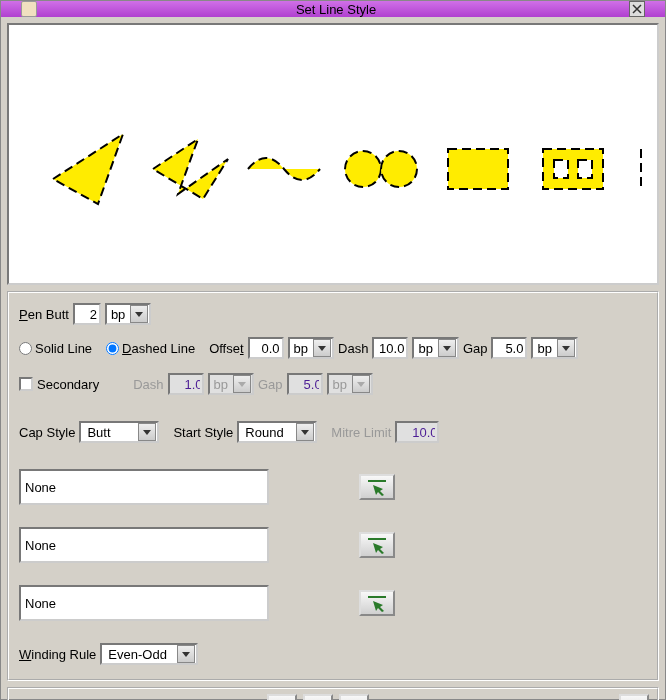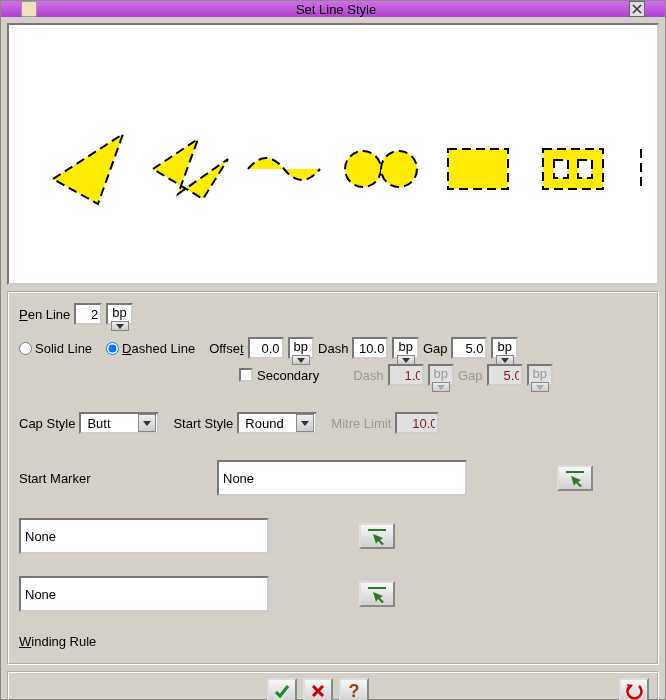--- a/index.html
+++ b/index.html
@@ -7,28 +7,28 @@
 .window { border: 1px solid #888; height: 100%; display: flex; flex-direction: column; }
 .titlebar { background: linear-gradient(to bottom, #d070e8, #b040d0); height: 22px; display: flex; align-items: center; padding: 0 20px; color: #000; }
 .title-icon { width: 16px; height: 16px; background: #f0e0c0; border: 1px solid #999; margin-right: 6px; border-radius: 2px; }
 .titlebar-text { flex: 1; text-align: center; font-weight: normal; }
 .close-btn { width: 16px; height: 16px; border: 1px solid #666; background: #ddd; display: flex; align-items: center; justify-content: center; cursor: pointer; }
 .close-btn svg { width: 10px; height: 10px; }
 .client { flex: 1; display: flex; flex-direction: column; padding: 6px; gap: 6px; }
 .preview { background: #fff; border: 2px inset #ccc; height: 262px; width: 100%; display: flex; align-items: center; justify-content: center; }
 .panel { background: #d4d0c8; border: 2px groove #fff; padding: 10px 10px 2px 10px; flex: 1; }
 .row { display: flex; align-items: center; gap: 4px; margin-bottom: 12px; flex-wrap: wrap; }
-.row.tight { margin-bottom: 5px; }
-.row.indent { margin-left: 220px; }
+.row.tight { margin-bottom: 14px; }
+.row.indent { }
 label, .lbl { display: inline-flex; align-items: center; }
 .u { text-decoration: underline; }
 .small-input { width: 36px; height: 22px; border: 2px inset #ccc; background: #fff; padding: 0 2px; text-align: right; }
 .small-input.w28 { width: 28px; }
-.small-input.disabled { background: #e0e0e0; color: #7f1d1d; padding-left: 15px; }
-.unit-drop { display: inline-flex; align-items: center; height: 22px; border: 2px inset #ccc; background: #fff; cursor: pointer; flex-direction: column; }
+.small-input.disabled { background: #e0e0e0; color: #4c1d95; padding-left: 15px; }
+.unit-drop { display: inline-flex; align-items: center; height: 22px; border: 2px inset #ccc; background: #fff; cursor: pointer; }
 .unit-drop.disabled { background: #e0e0e0; color: #999; }
 .unit-drop .unit-label { padding: 0 4px; }
 .unit-drop .arrow, .sel .arrow { width: 18px; height: 18px; background: linear-gradient(#eee,#ccc); border: 1px solid #888; display: flex; align-items: center; justify-content: center; margin: 1px; }
 .sel { display: inline-flex; align-items: center; height: 22px; border: 2px inset #ccc; background: #fff; cursor: pointer; }
 .sel .sel-label { padding: 0 6px; }
 .sel.w80 .sel-label { width: 56px; }
 .sel.w90 .sel-label { width: 74px; }
 input[type=radio], input[type=checkbox] { margin: 0 3px 0 0; vertical-align: middle; }
 .checkbox-box { width: 14px; height: 14px; border: 2px inset #ccc; background: #fff; display: inline-block; margin-right: 4px; vertical-align: middle; }
 .marker-row { display: flex; align-items: center; margin-bottom: 22px; }
@@ -75,21 +75,21 @@
           <line x1="618" y1="75" x2="618" y2="115"></line>
         </g>
       </svg>
     </div>
 
     <div class="panel">
 
       <div class="row">
         <span class="lbl">
             <span class="u">P</span>
-            <span>en Line</span>
+            <span>en Butt</span>
           </span>
         <input class="small-input w28" value="2" style="">
         <span class="unit-drop">
           <span class="unit-label">bp</span>
           <span class="arrow">
               <svg viewBox="0 0 8 8">
                 <polygon points="0,2 8,2 4,7" fill="#333"></polygon>
               </svg>
             </span>
         </span>
@@ -196,21 +196,20 @@
             </span>
           </span>
         <span class="gap6"></span>
         <span class="lbl disabled-text">Mitre Limit</span>
         <input class="small-input disabled" style="width: 44px;" disabled="" value="10.0">
       </div>
 
       <div class="hr-gap"></div>
 
       <div class="marker-row">
-        <span class="marker-lbl">Start Marker</span>
         <span class="marker-field">
             <span>None</span>
           </span>
         <span class="picker-btn">
           <svg width="24" height="18">
               <line x1="3" y1="3" x2="21" y2="3" stroke="#2a7a2a" stroke-width="2"></line>
               <path d="M8 7 l10 4 l-3 2 l4 4 l-2 1 l-4 -4 l-2 3 z" fill="#2a7a2a"></path>
             </svg>
         </span>
       </div>
@@ -236,20 +235,28 @@
               <line x1="3" y1="3" x2="21" y2="3" stroke="#2a7a2a" stroke-width="2"></line>
               <path d="M8 7 l10 4 l-3 2 l4 4 l-2 1 l-4 -4 l-2 3 z" fill="#2a7a2a"></path>
             </svg>
         </span>
       </div>
 
       <div class="row">
         <span class="lbl">
             <span class="u">W</span>
             <span>inding Rule</span>
+          </span>
+        <span class="sel w90">
+            <span class="sel-label">Even-Odd</span>
+            <span class="arrow">
+              <svg viewBox="0 0 8 8">
+                <polygon points="0,2 8,2 4,7" fill="#333"></polygon>
+              </svg>
+            </span>
           </span>
       </div>
 
     </div>
 
     <div class="bottom-bar">
       <div class="bb-center">
         <div class="bb-btn">
           <svg width="16" height="16">
               <path d="M2 9 l4 4 l8 -10" stroke="#1a8a1a" stroke-width="3" fill="none"></path>

